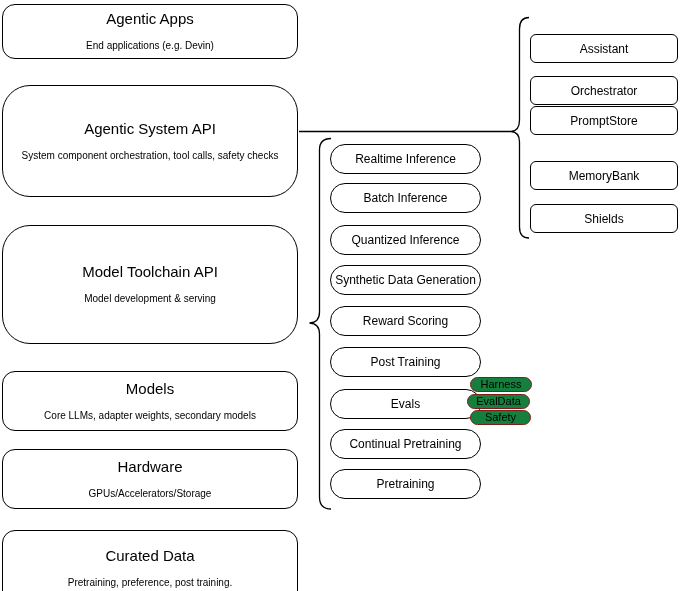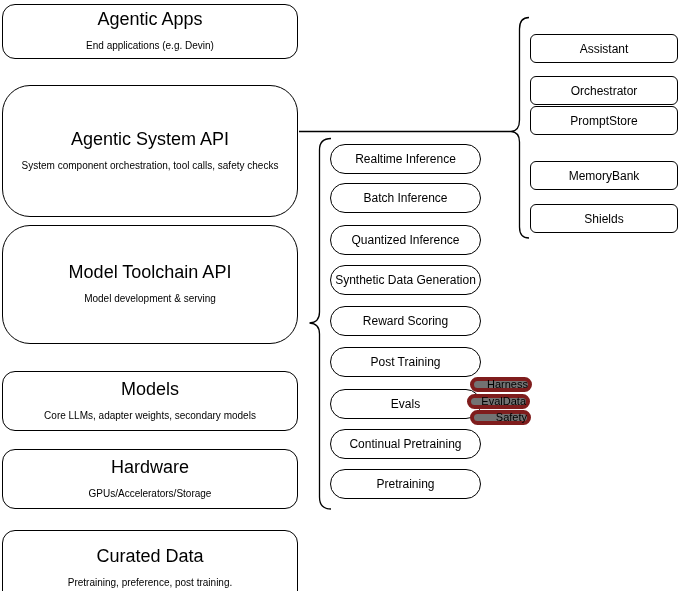--- a/index.html
+++ b/index.html
@@ -21,44 +21,44 @@
     box-sizing: border-box;
     background: #ffffff;
     border: 1px solid #000000;
     display: flex;
     flex-direction: column;
     align-items: center;
     justify-content: center;
     text-align: center;
   }
   .stack-node { left: 2px; width: 296px; }
-  .stack-node .title { font-size: 18px; line-height: 16px; }
+  .stack-node .title { font-size: 15px; line-height: 16px; }
   .stack-node .subtitle { font-size: 10px; line-height: 13px; margin-top: 12px; }
   .r13 { border-radius: 13px; }
   .r28 { border-radius: 28px; }
   .mid-node {
     left: 330px; width: 151px; height: 30px;
     border-radius: 15px; font-size: 12px;
   }
   .right-node {
     left: 530px; width: 148px; height: 29px;
     border-radius: 6px; font-size: 12px;
   }
   .pill {
     position: absolute;
     box-sizing: border-box;
-    background: #737373;
-    border: 4px solid #7f1d1d;
+    background: #15803d;
+    border: 1px solid #7f1d1d;
     border-radius: 8px;
     height: 15px;
     font-size: 11px;
     line-height: 13px;
     display: flex;
     align-items: center;
-    justify-content: flex-end;
+    justify-content: center;
     z-index: 3;
   }
   .node { z-index: 2; }
   svg.wires {
     position: absolute;
     left: 0; top: 0;
     width: 682px; height: 591px;
     z-index: 1;
     pointer-events: none;
   }
@@ -74,21 +74,21 @@
 
     <path d="M 331 138.5 Q 319.5 138.5 319.5 150 L 319.5 312 Q 319.5 322.5 309.5 323 Q 319.5 323.5 319.5 334 L 319.5 497 Q 319.5 509 331 509" fill="none" stroke="#000000" stroke-width="1.3"></path>
 
     <path d="M 529 17.5 Q 519.5 17.5 519.5 29 L 519.5 120 Q 519.5 131 511 131.5 Q 519.5 132 519.5 142 L 519.5 227 Q 519.5 238 529 238" fill="none" stroke="#000000" stroke-width="1.3"></path>
   </svg>
 
   <div class="node stack-node r13" style="top:4px;height:55px;">
     <div class="title">Agentic Apps</div>
     <div class="subtitle">End applications (e.g. Devin)</div>
   </div>
-  <div class="node stack-node r28" style="top:85px;height:132px;">
+  <div class="node stack-node r28" style="top:85px;height:112px;">
     <div class="title">Agentic System API</div>
     <div class="subtitle">System component orchestration, tool calls, safety checks</div>
   </div>
   <div class="node stack-node r28" style="top:225px;height:119px;">
     <div class="title">Model Toolchain API</div>
     <div class="subtitle">Model development &amp; serving</div>
   </div>
   <div class="node stack-node r13" style="top:371px;height:60px;">
     <div class="title">Models</div>
     <div class="subtitle">Core LLMs, adapter weights, secondary models</div>

